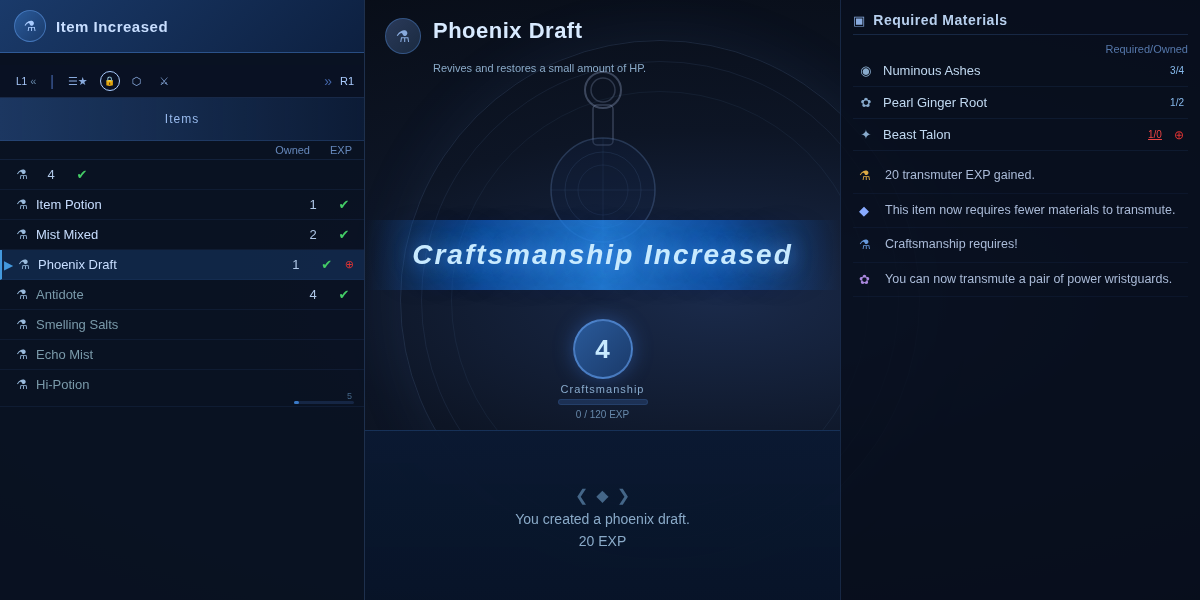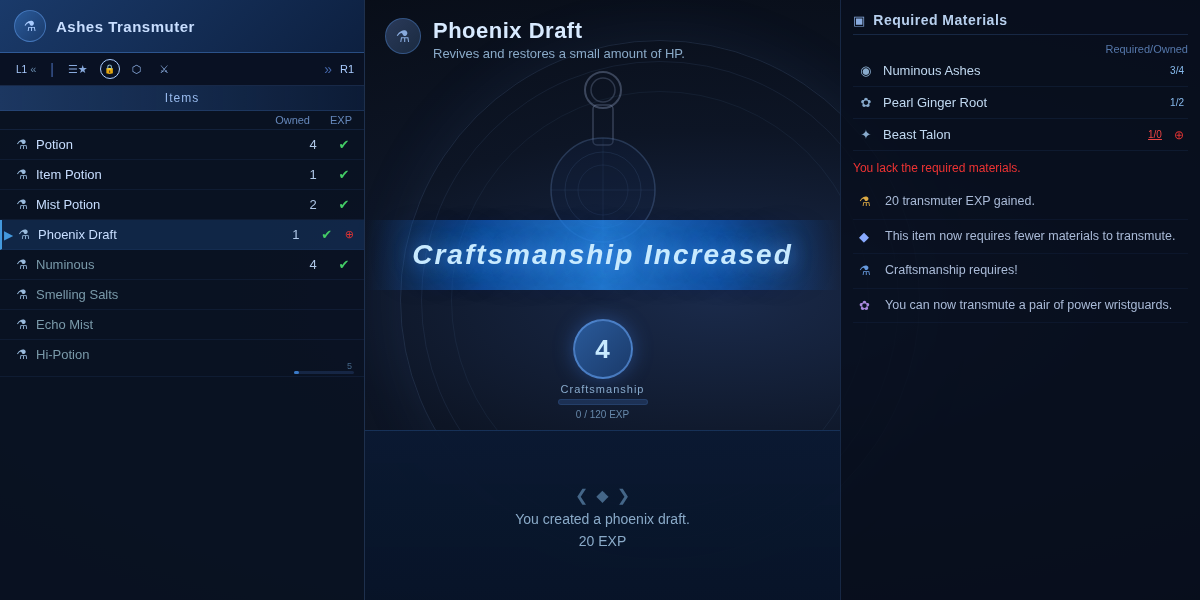--- a/index.html
+++ b/index.html
@@ -84,20 +84,21 @@
       letter-spacing: 0.5px;
     }
 
     .toolbar {
       background: rgba(10,18,35,0.9);
       padding: 6px 10px;
       display: flex;
       align-items: center;
       gap: 6px;
       border-bottom: 1px solid rgba(60,100,160,0.3);
+      margin-top: 12px;
     }
     .toolbar-btn {
       color: #88aadd;
       font-size: 11px;
       cursor: pointer;
       padding: 3px 6px;
       border-radius: 3px;
       display: flex;
       align-items: center;
       gap: 3px;
@@ -111,21 +112,21 @@
       align-items: center;
       justify-content: center;
       font-size: 9px;
       color: #aaccff;
     }
     .toolbar-sep { color: #4466aa; font-size: 14px; margin: 0 2px; }
 
     .items-header {
       background: linear-gradient(90deg, rgba(40,80,140,0.6), rgba(20,50,100,0.3));
       text-align: center;
-      padding: 5px;
+      padding: 14px;
       color: #99bbee;
       font-size: 12px;
       letter-spacing: 1px;
       border-bottom: 1px solid rgba(60,100,160,0.3);
     }
     .items-col-headers {
       display: flex;
       justify-content: flex-end;
       padding: 3px 12px;
       gap: 20px;
@@ -230,23 +231,23 @@
       flex-shrink: 0;
     }
     .item-info-text { color: #c0d8f8; }
     .item-info-name {
       font-size: 22px;
       font-weight: 600;
       color: #d8eaff;
       letter-spacing: 0.5px;
     }
     .item-info-desc {
-      font-size: 13px;
+      font-size: 11px;
       color: #8aaac8;
-      margin-top: 2px;
+      margin-top: 18px;
     }
 
     
     .craftsmanship-banner {
       position: absolute;
       top: 220px;
       left: 0;
       right: 0;
       height: 70px;
       background: linear-gradient(90deg, rgba(0,60,120,0.0), rgba(20,100,200,0.7), rgba(40,140,240,0.8), rgba(20,100,200,0.7), rgba(0,60,120,0.0));
@@ -443,21 +444,21 @@
 </head>
 <body>
 
 <div class="bg">
   <div class="bg-circle"></div>
 </div>
 
 <div class="left-panel">
   <div class="panel-header">
     <div class="panel-header-icon">⚗</div>
-    <span class="panel-title">Ashes Transmuter</span>
+    <span class="panel-title">Item Increased</span>
   </div>
 
   <div class="toolbar">
     <span class="toolbar-btn">
       <span style="font-size:10px;color:#aaccff;">L1</span>
       <span style="color:#6688aa;">«</span>
     </span>
     <span class="toolbar-sep">|</span>
     <span class="toolbar-btn">
       <span>☰★</span>
@@ -478,51 +479,50 @@
   </div>
   <div class="items-col-headers">
     <span>Owned</span>
     <span>EXP</span>
   </div>
 
   <div class="item-list">
 
     <div class="item-row">
       <span class="item-icon">⚗</span>
-      <span class="item-name">Potion</span>
       <span class="item-owned">4</span>
       <span class="item-check">✔</span>
     </div>
 
     <div class="item-row">
       <span class="item-icon">⚗</span>
       <span class="item-name">Item Potion</span>
       <span class="item-owned">1</span>
       <span class="item-check">✔</span>
     </div>
 
     <div class="item-row">
       <span class="item-icon">⚗</span>
-      <span class="item-name">Mist Potion</span>
+      <span class="item-name">Mist Mixed</span>
       <span class="item-owned">2</span>
       <span class="item-check">✔</span>
     </div>
 
     <div class="item-row selected">
       <span class="selector-arrow">▶</span>
       <span class="item-icon">⚗</span>
       <span class="item-name">Phoenix Draft</span>
       <span class="item-owned">1</span>
       <span class="item-check">✔</span>
       <span class="item-alert">⊕</span>
     </div>
 
     <div class="item-row dimmed">
       <span class="item-icon">⚗</span>
-      <span class="item-name">Numinous</span>
+      <span class="item-name">Antidote</span>
       <span class="item-owned">4</span>
       <span class="item-check">✔</span>
     </div>
 
     <div class="item-row dimmed">
       <span class="item-icon">⚗</span>
       <span class="item-name">Smelling Salts</span>
       <span class="item-owned"></span>
       <span class="item-check"></span>
     </div>
@@ -623,21 +623,20 @@
     <span class="mat-qty">1/2</span>
   </div>
 
   <div class="material-row">
     <span class="mat-icon">✦</span>
     <span class="mat-name">Beast Talon</span>
     <span class="mat-qty insufficient">1/0</span>
     <span class="mat-alert">⊕</span>
   </div>
 
-  <div class="lack-warning">You lack the required materials.</div>
 
   <div class="notifications">
     <div class="notif-row">
       <span class="notif-icon gold">⚗</span>
       <span class="notif-text">20 transmuter EXP gained.</span>
     </div>
     <div class="notif-row">
       <span class="notif-icon diamond">◆</span>
       <span class="notif-text">This item now requires fewer materials to transmute.</span>
     </div>

